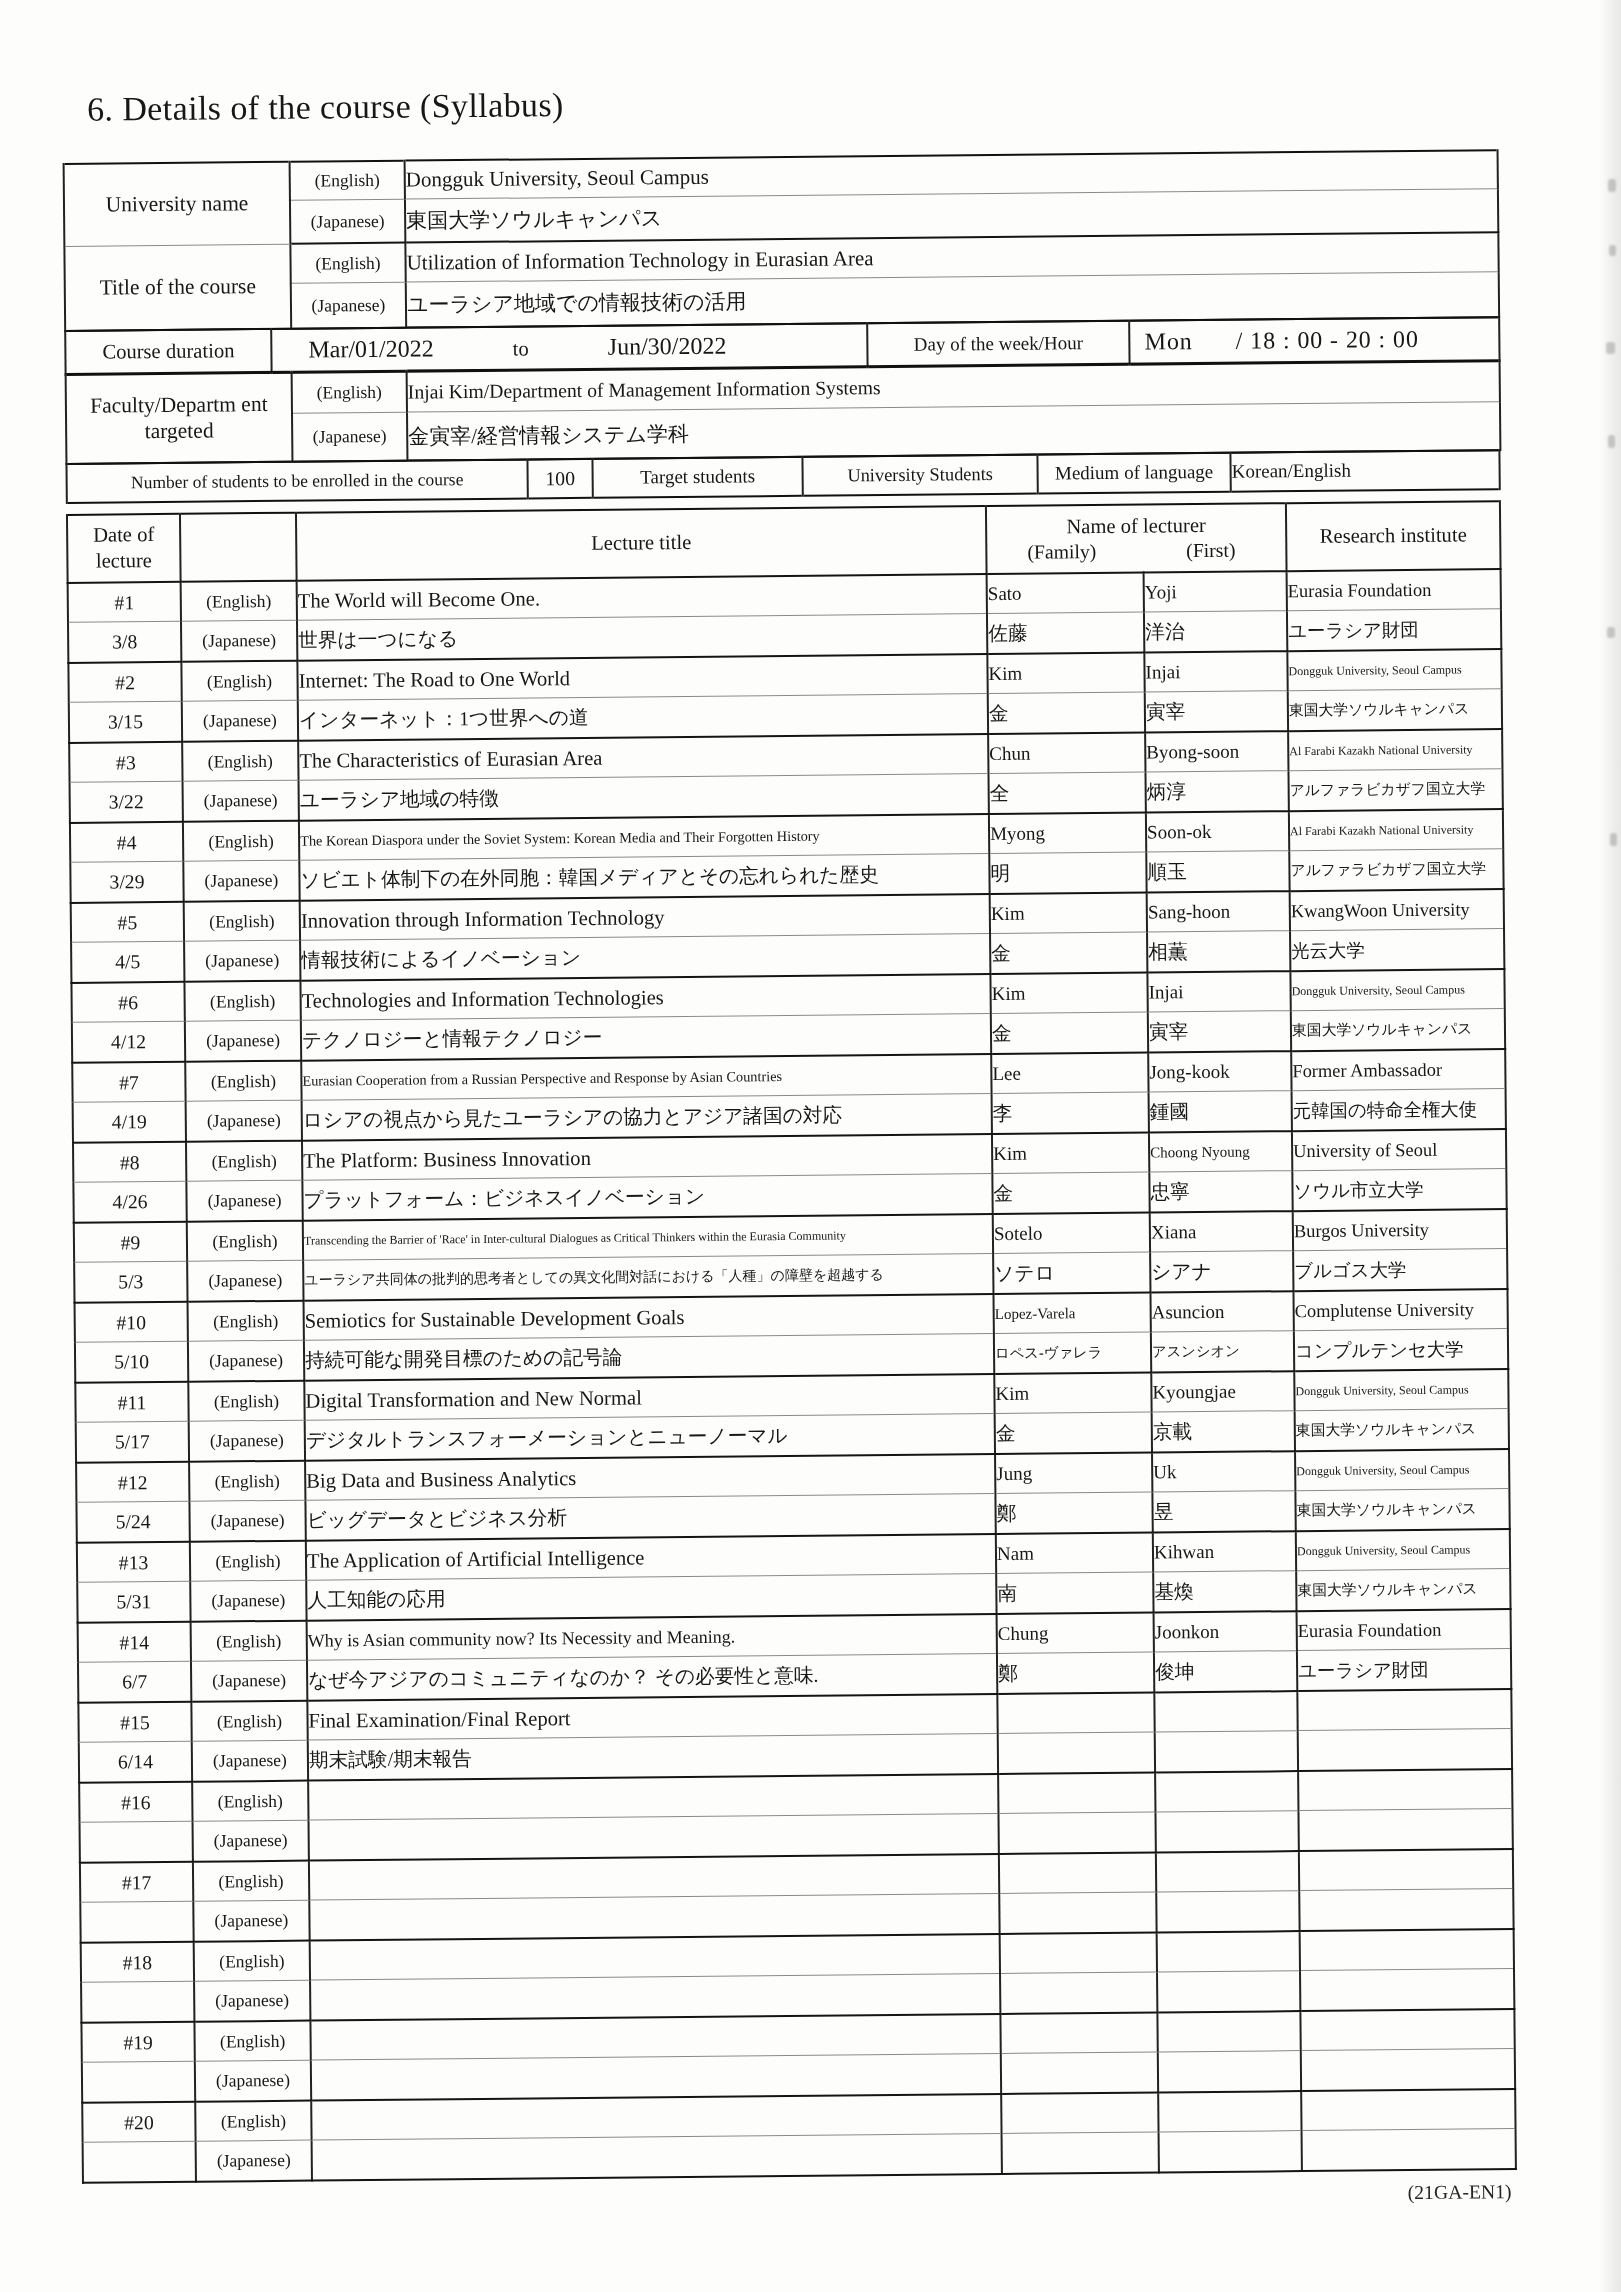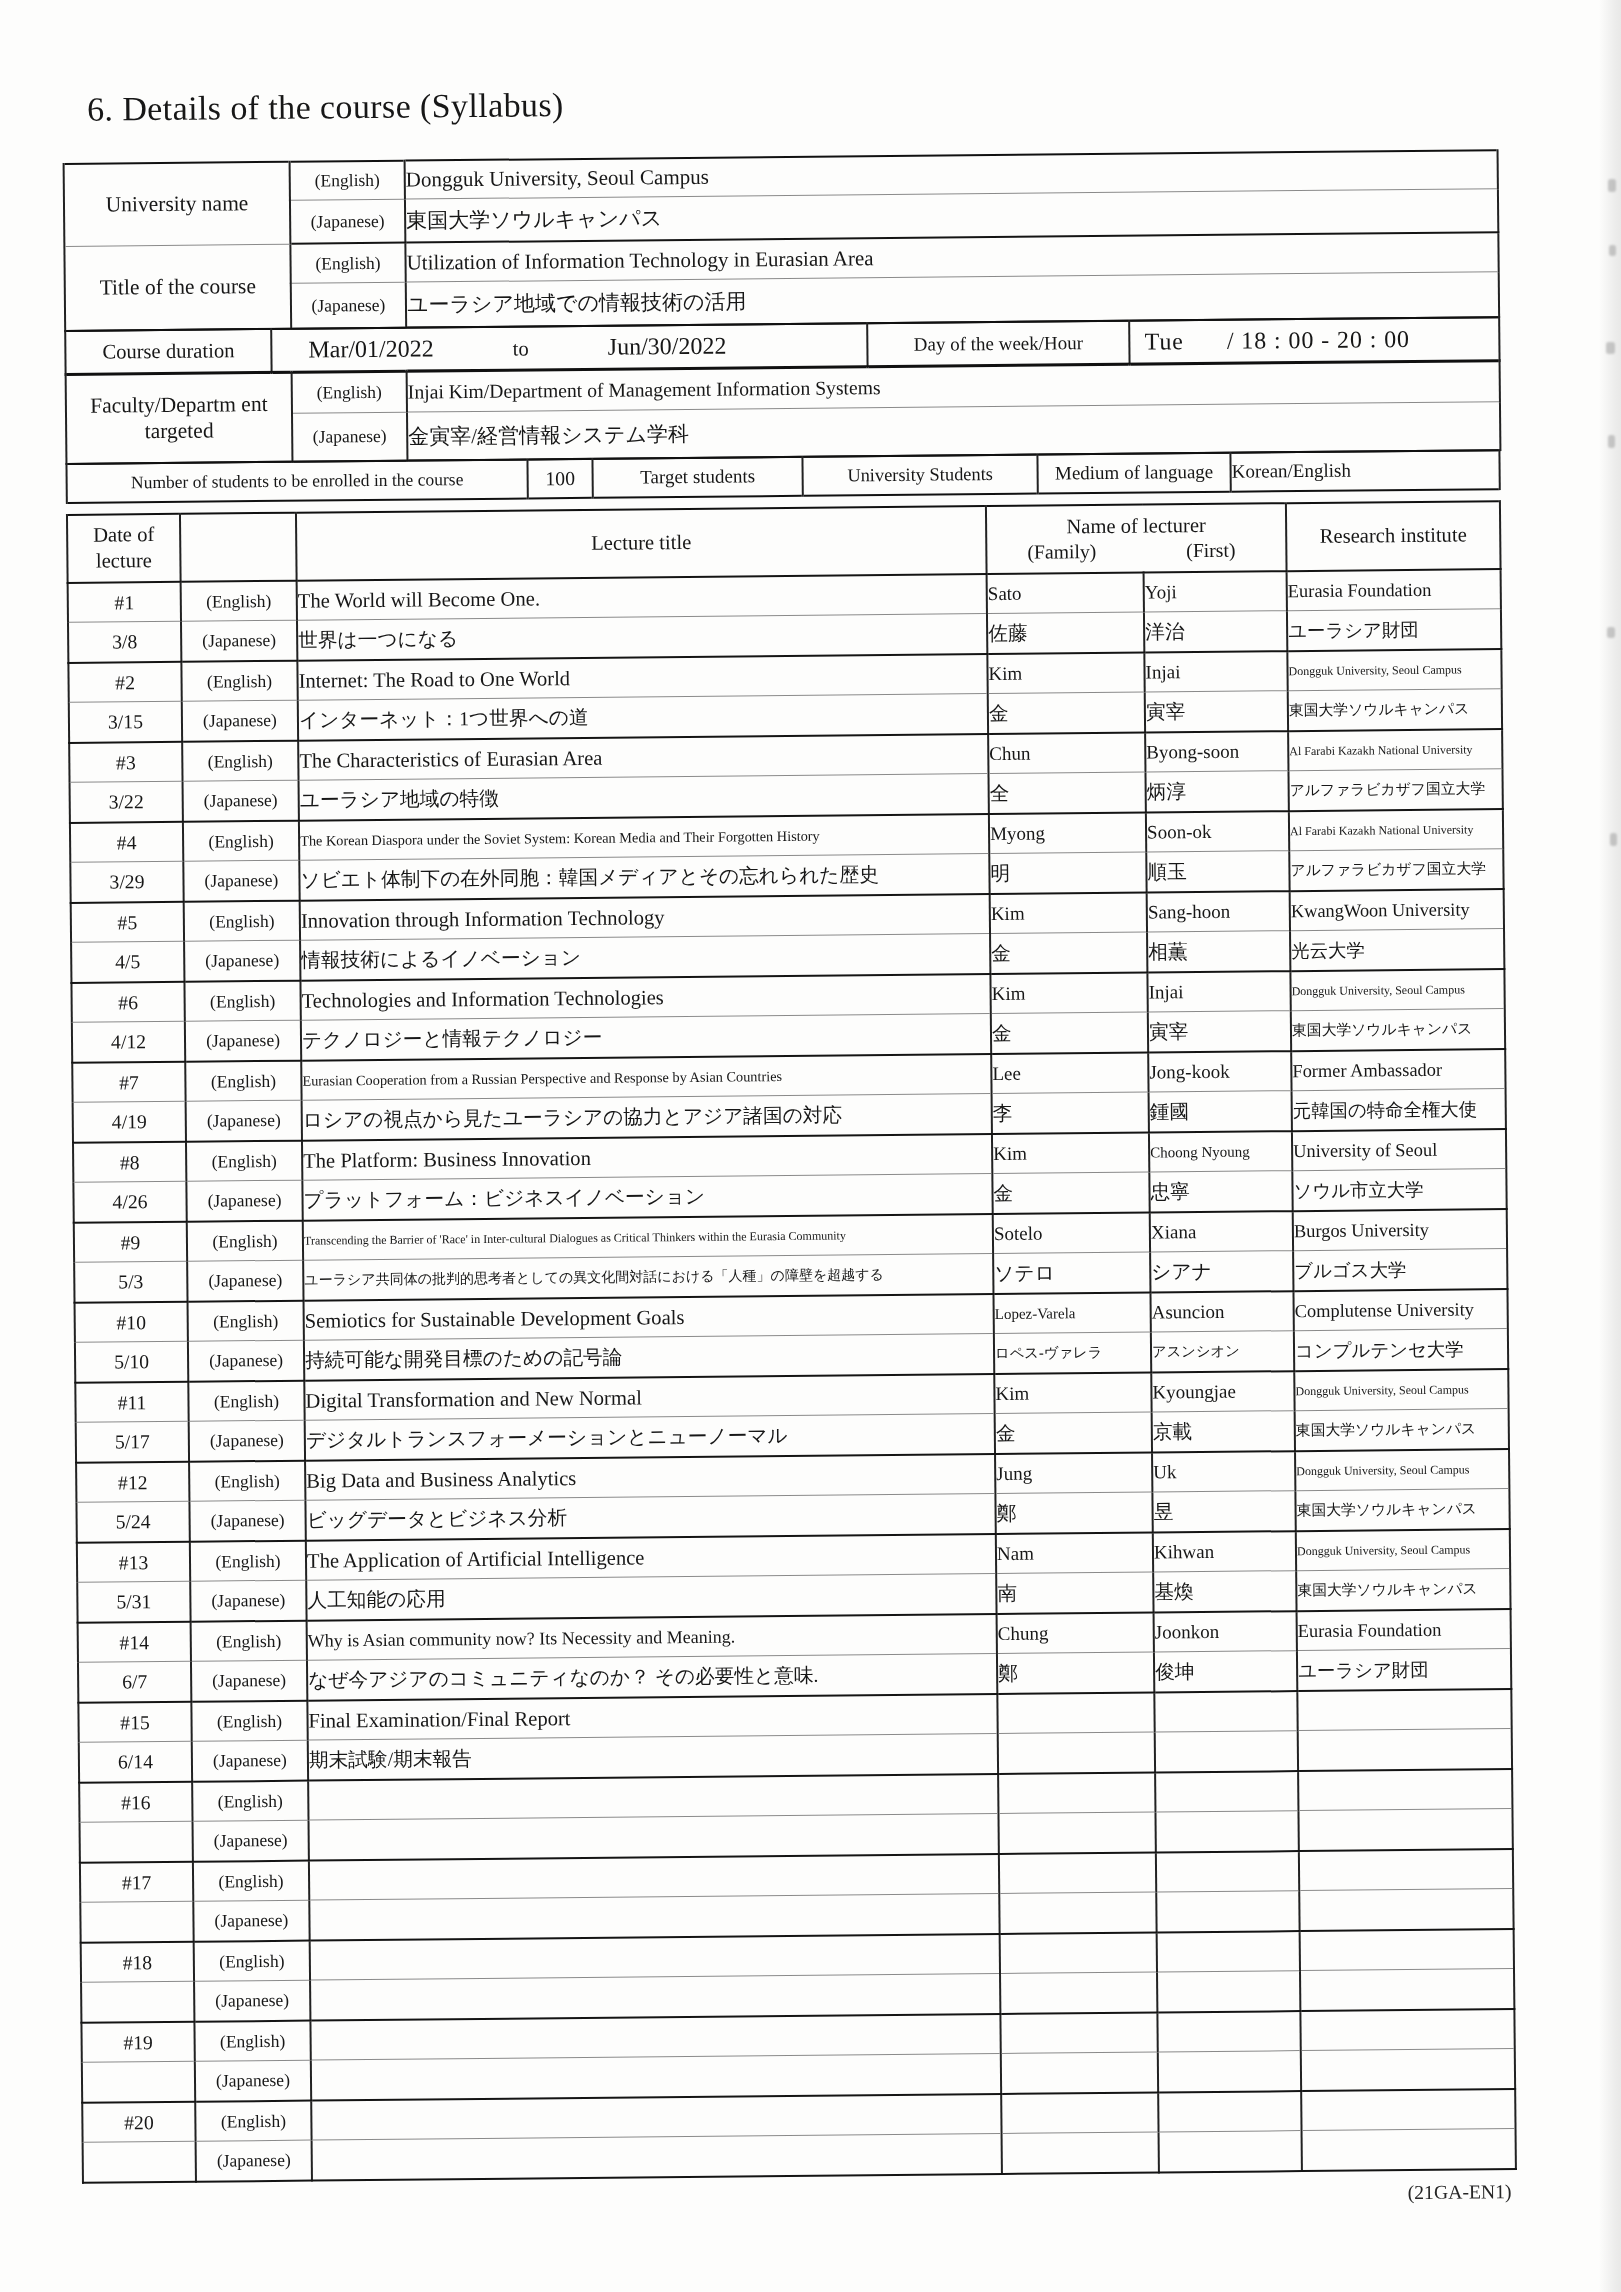--- a/index.html
+++ b/index.html
@@ -140,21 +140,21 @@
           <td>
             <div class="durval">
               <span>Mar/01/2022</span>
               <span class="to">to</span>
               <span>Jun/30/2022</span>
             </div>
           </td>
           <td class="daylbl">Day of the week/Hour</td>
           <td>
             <div class="dayval">
-              <span>Tue</span>
+              <span>Mon</span>
               <span>/ 18 : 00 - 20 : 00</span>
             </div>
           </td>
         </tr>
       </tbody>
     </table>
 
     <table class="t tC">
       <colgroup>
           <col style="width:226px">

